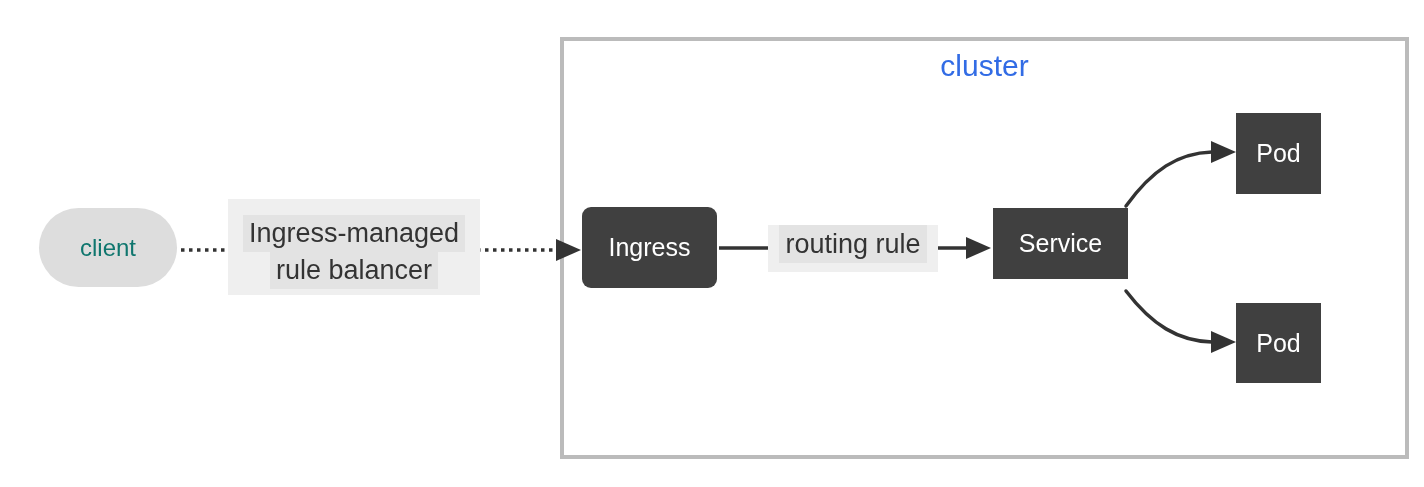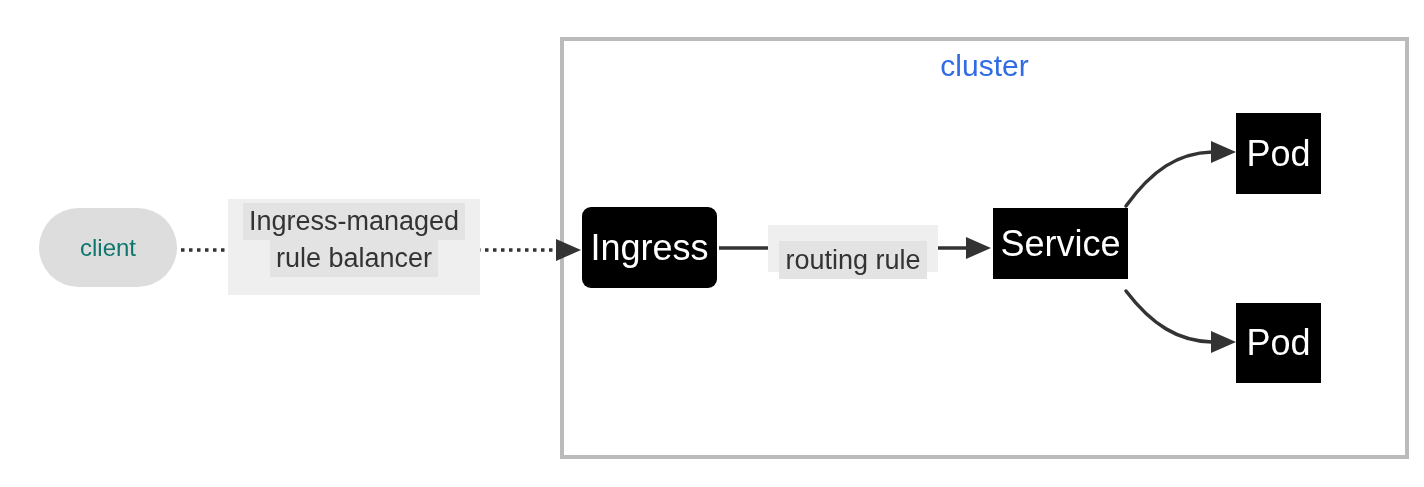--- a/index.html
+++ b/index.html
@@ -47,23 +47,23 @@
   
   .node {
     position: absolute;
     display: flex;
     align-items: center;
     justify-content: center;
     z-index: 2;
     box-sizing: border-box;
   }
   .k8s-node {
-    background: #000000;
+    background: #404040;
     color: #ffffff;
-    font-size: 36px;
+    font-size: 25px;
   }
   .client-node {
     background: #dddddd;
     color: #0f766e;
     font-size: 24px;
     border-radius: 40px;
   }
   .node-ingress  { left: 582px; top: 207px; width: 135px; height: 81px; border-radius: 9px; }
   .node-service  { left: 993px; top: 208px; width: 135px; height: 71px; }
   .node-pod-top    { left: 1236px; top: 113px; width: 85px; height: 81px; }
@@ -85,27 +85,27 @@
   .edge-label .line {
     display: inline-block;
     background: #e3e3e3;
     line-height: 37px;
     padding: 0 6px;
     white-space: nowrap;
   }
   .label-lb {
     left: 228px; top: 199px;
     width: 252px; height: 96px;
-    padding-top: 4px;
+    padding-top: 16px;
   }
   .label-routing {
     left: 768px; top: 225px;
     width: 170px; height: 47px;
     justify-content: flex-start;
-    padding-top: 16px;
+    padding-top: 0;
   }
   .label-routing .line { line-height: 38px; }
 </style>
 </head>
 <body>
 
 <div class="canvas">
 
   <div class="cluster-box">
     <div class="cluster-label">cluster</div>

